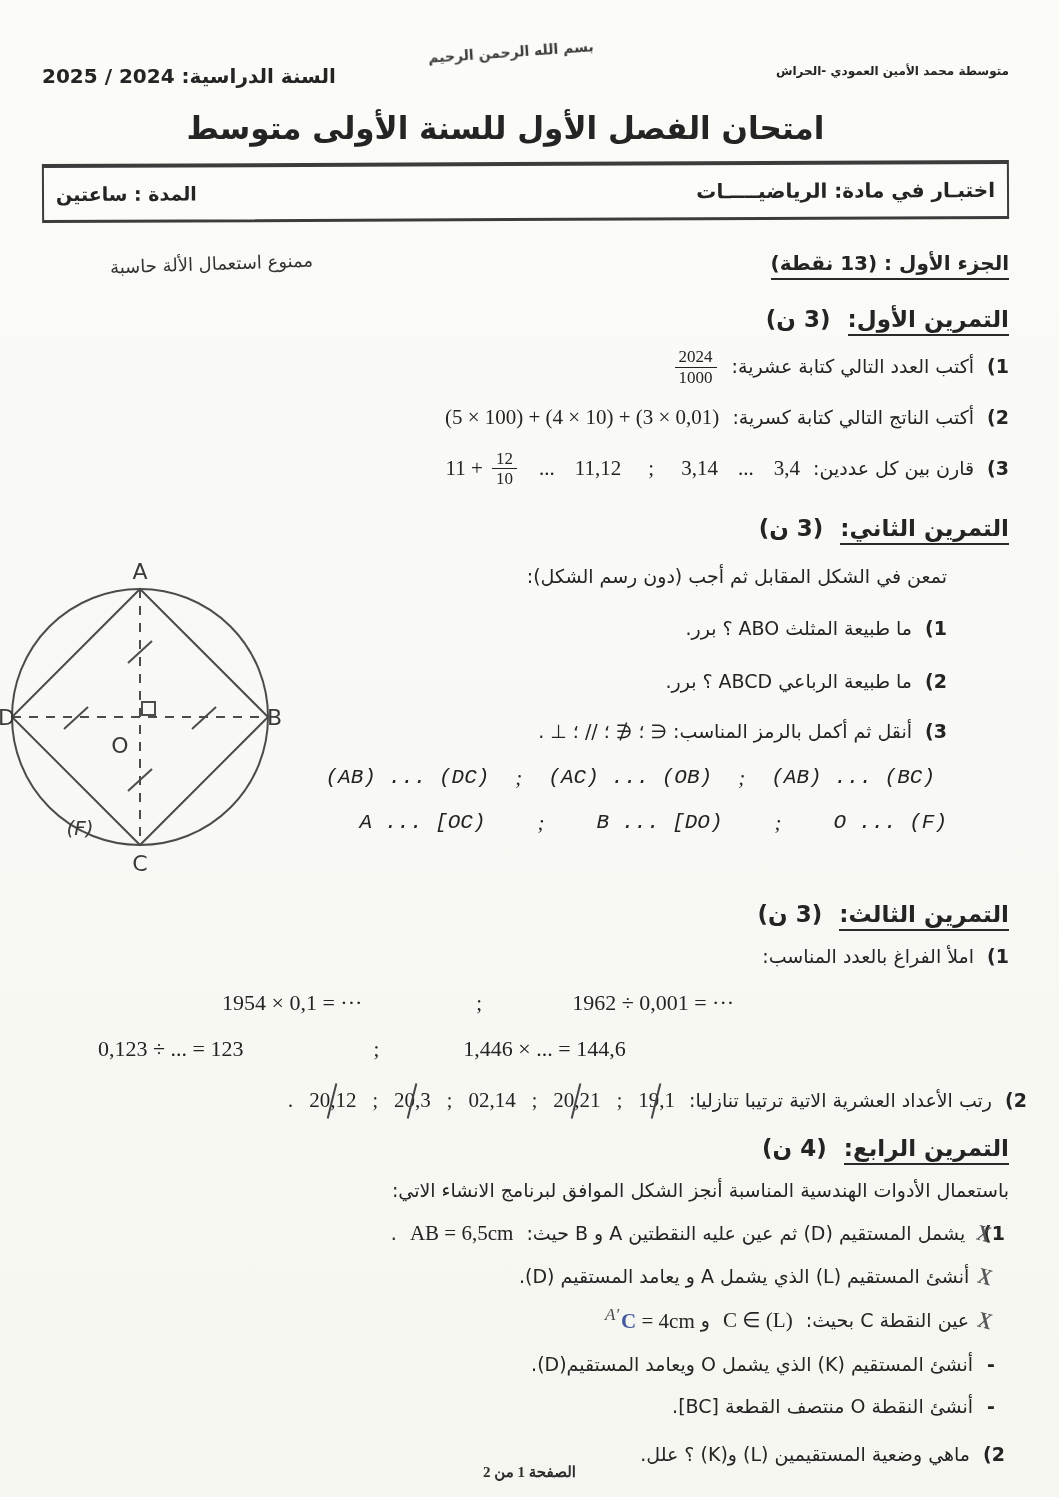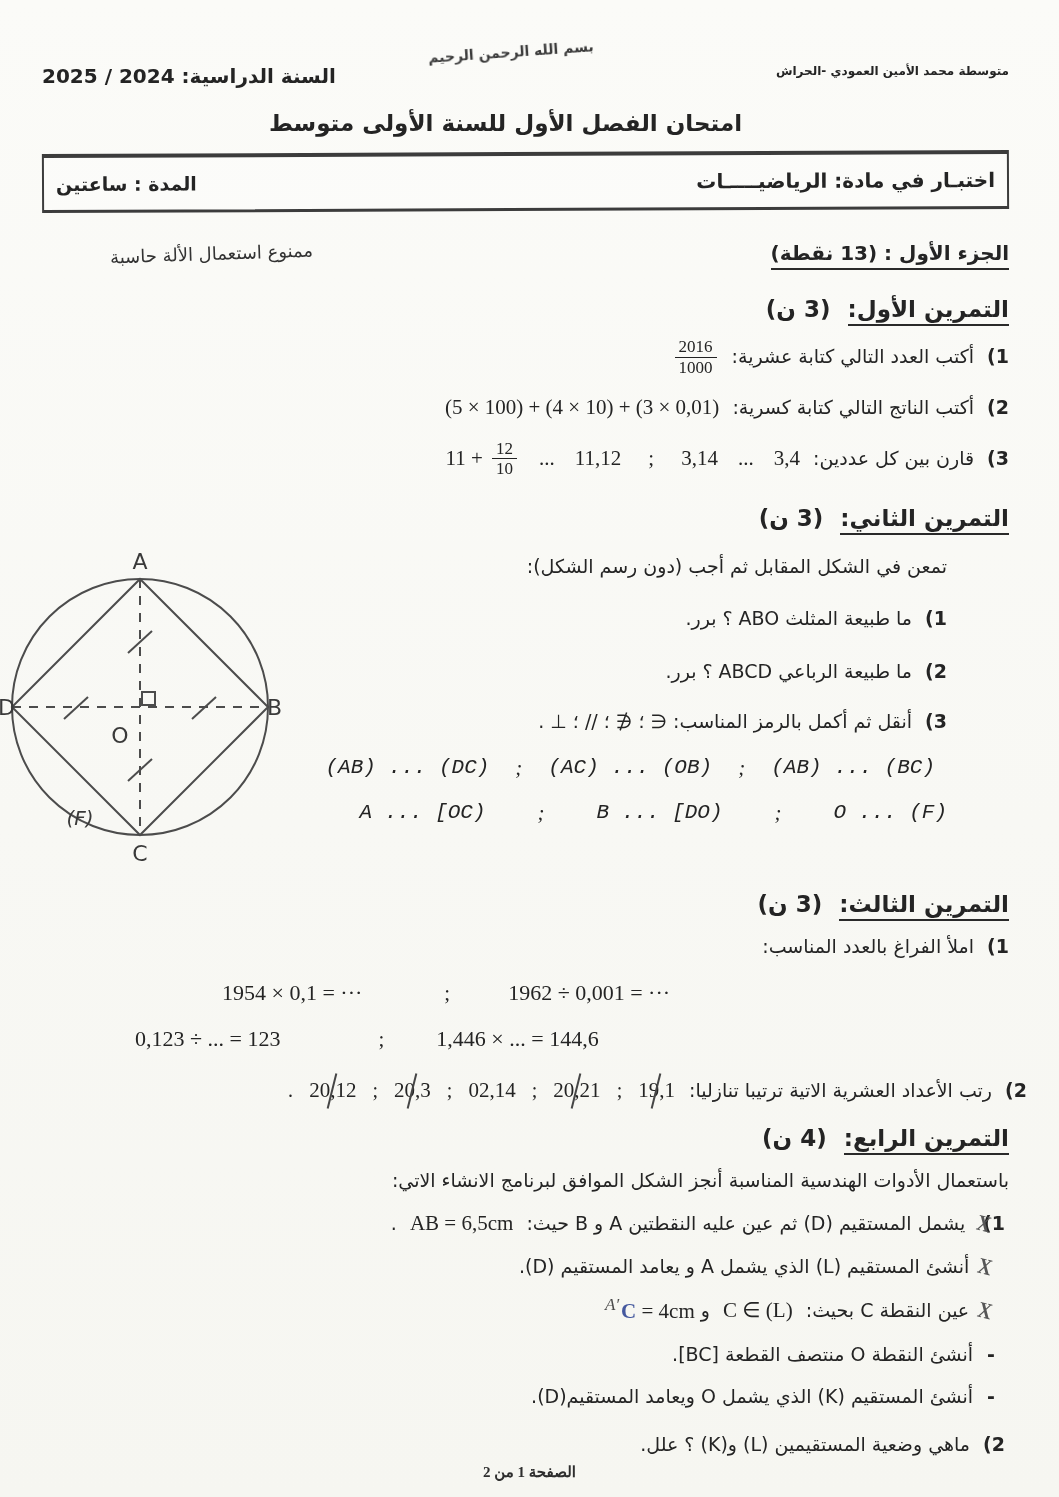--- a/index.html
+++ b/index.html
@@ -9,21 +9,21 @@
     direction:rtl;font-family:"DejaVu Sans",sans-serif;color:#242424;
     box-sizing:border-box;padding:64px 50px 0 42px;overflow:hidden;
   }
   
   .hdr{display:flex;align-items:flex-start;}
   .hdr-school{width:42%;font-weight:bold;font-size:12px;line-height:1.3;}
   .hdr-basmala{width:19%;text-align:center;font-size:14px;font-weight:bold;
     transform:rotate(-4deg);letter-spacing:-1px;color:#3b3b3b;
     filter:blur(.3px);margin-top:-20px;}
   .hdr-year{width:39%;text-align:left;font-weight:bold;font-size:20px;}
-  .title{text-align:center;font-size:23px;font-weight:bold;margin:22px 40px 0 0;}
+  .title{text-align:center;font-size:31px;font-weight:bold;margin:22px 40px 0 0;}
   
   .sbox{margin-top:16px;border:2px solid #3c3c3c;border-top-width:4px;border-bottom-width:3px;
     height:52px;display:flex;align-items:center;justify-content:space-between;
     padding:0 12px;transform:rotate(-.25deg);background:rgba(255,255,255,.25);}
   .sbox .subj{font-weight:bold;font-size:20px;}
   .sbox .dur{font-weight:bold;font-size:19px;}
   .part-row{display:flex;justify-content:space-between;align-items:flex-start;margin-top:30px;}
   .part-title{font-weight:bold;font-size:20px;border-bottom:2px solid #2a2a2a;padding-bottom:3px;}
   .no-calc{font-size:18px;color:#333;transform:rotate(-2deg);margin-left:68px;margin-top:2px;}
   
@@ -48,21 +48,21 @@
   .figure{width:352px;flex:none;margin-top:10px;}
   .relrow{direction:ltr;display:flex;justify-content:flex-start;
     font-family:"Liberation Serif",serif;font-size:21px;font-style:italic;
     margin-top:20px;padding-left:6px;}
   .relrow .tok{white-space:nowrap;font-family:Liberation Mono, monospace;}
   .relrow .rsep{margin:0 26px;}
   .relrow2{padding-left:40px;}
   .relrow2 .rsep{margin:0 52px;}
   
   .eqrow{direction:ltr;display:flex;align-items:baseline;
-    font-family:"Liberation Serif",serif;font-size:22px;margin-top:20px;}
+    font-family:"Liberation Serif",serif;font-size:22px;margin-top:20px;gap:32px;}
   .eqrow .esep{font-size:21px;}
   .order{margin-top:26px;font-size:19px;margin-right:-18px;}
   .onum{font-family:"Liberation Serif",serif;font-size:21px;direction:ltr;
     unicode-bidi:isolate;position:relative;margin:0 8px;white-space:nowrap;}
   .onum.slashed::after{content:'';position:absolute;left:46%;top:-5px;bottom:-7px;width:2px;
     background:#454545;transform:rotate(14deg);}
   .osep{font-family:"Liberation Serif",serif;font-size:20px;margin:0 2px;}
   
   .it{margin-top:13px;font-size:19px;line-height:1.5;padding-right:4px;}
   .it.ind{padding-right:14px;}
@@ -100,21 +100,21 @@
   </div>
 
   <div class="ex-h">
     <span class="name">التمرين الأول:</span>
     <span class="pts">(3 ن)</span>
   </div>
   <div class="q">
     <span class="qnum">1)</span>
     <span>أكتب العدد التالي كتابة عشرية:</span>
     <span class="frac">
-      <span class="fn">2016</span>
+      <span class="fn">2024</span>
       <span class="fd">1000</span>
     </span>
   </div>
   <div class="q">
     <span class="qnum">2)</span>
     <span>أكتب الناتج التالي كتابة كسرية:</span>
     <span class="m">(5 × 100) + (4 × 10) + (3 × 0,01)</span>
   </div>
   <div class="q">
     <span class="qnum">3)</span>
@@ -198,21 +198,21 @@
   <div class="q">
     <span class="qnum">1)</span>
     <span>املأ الفراغ بالعدد المناسب:</span>
   </div>
   <div class="eqrow">
     <span style="margin-left:180px">1954 × 0,1 = ···</span>
     <span class="esep" style="margin:0 58px 0 82px">;</span>
     <span>1962 ÷ 0,001 = ···</span>
   </div>
   <div class="eqrow">
-    <span style="margin-left:93px">0,123 ÷ ... = 123</span>
+    <span style="margin-left:56px">0,123 ÷ ... = 123</span>
     <span class="esep" style="margin:0 52px 0 98px">;</span>
     <span>1,446 × ... = 144,6</span>
   </div>
   <div class="order">
     <span class="qnum">2)</span>
     <span>رتب الأعداد العشرية الاتية ترتيبا تنازليا:</span>
     <span class="onum slashed">19,1</span>
     <span class="osep">;</span>
     <span class="onum slashed">20,21</span>
     <span class="osep">;</span>
@@ -245,25 +245,25 @@
     <span class="m">C ∈ (L)</span>
     <span>و</span>
     <span class="ltrwrap">
       <span class="hand">A′</span>
       <span class="bluec">C</span>&nbsp;
       <span>= 4cm</span>
     </span>
   </div>
   <div class="it ind">
     <span class="dm">-</span>
+    <span>أنشئ المستقيم (K) الذي يشمل O ويعامد المستقيم(D).</span>
+  </div>
+  <div class="it ind">
+    <span class="dm">-</span>
     <span>أنشئ النقطة O منتصف القطعة [BC].</span>
-  </div>
-  <div class="it ind">
-    <span class="dm">-</span>
-    <span>أنشئ المستقيم (K) الذي يشمل O ويعامد المستقيم(D).</span>
   </div>
   <div class="it" style="margin-top:20px">
     <span class="qnum">2)</span>
     <span>ماهي وضعية المستقيمين (L) و(K) ؟ علل.</span>
   </div>
 
   <div class="foot">الصفحة 1 من 2</div>
 </div>
 
 </body></html>

